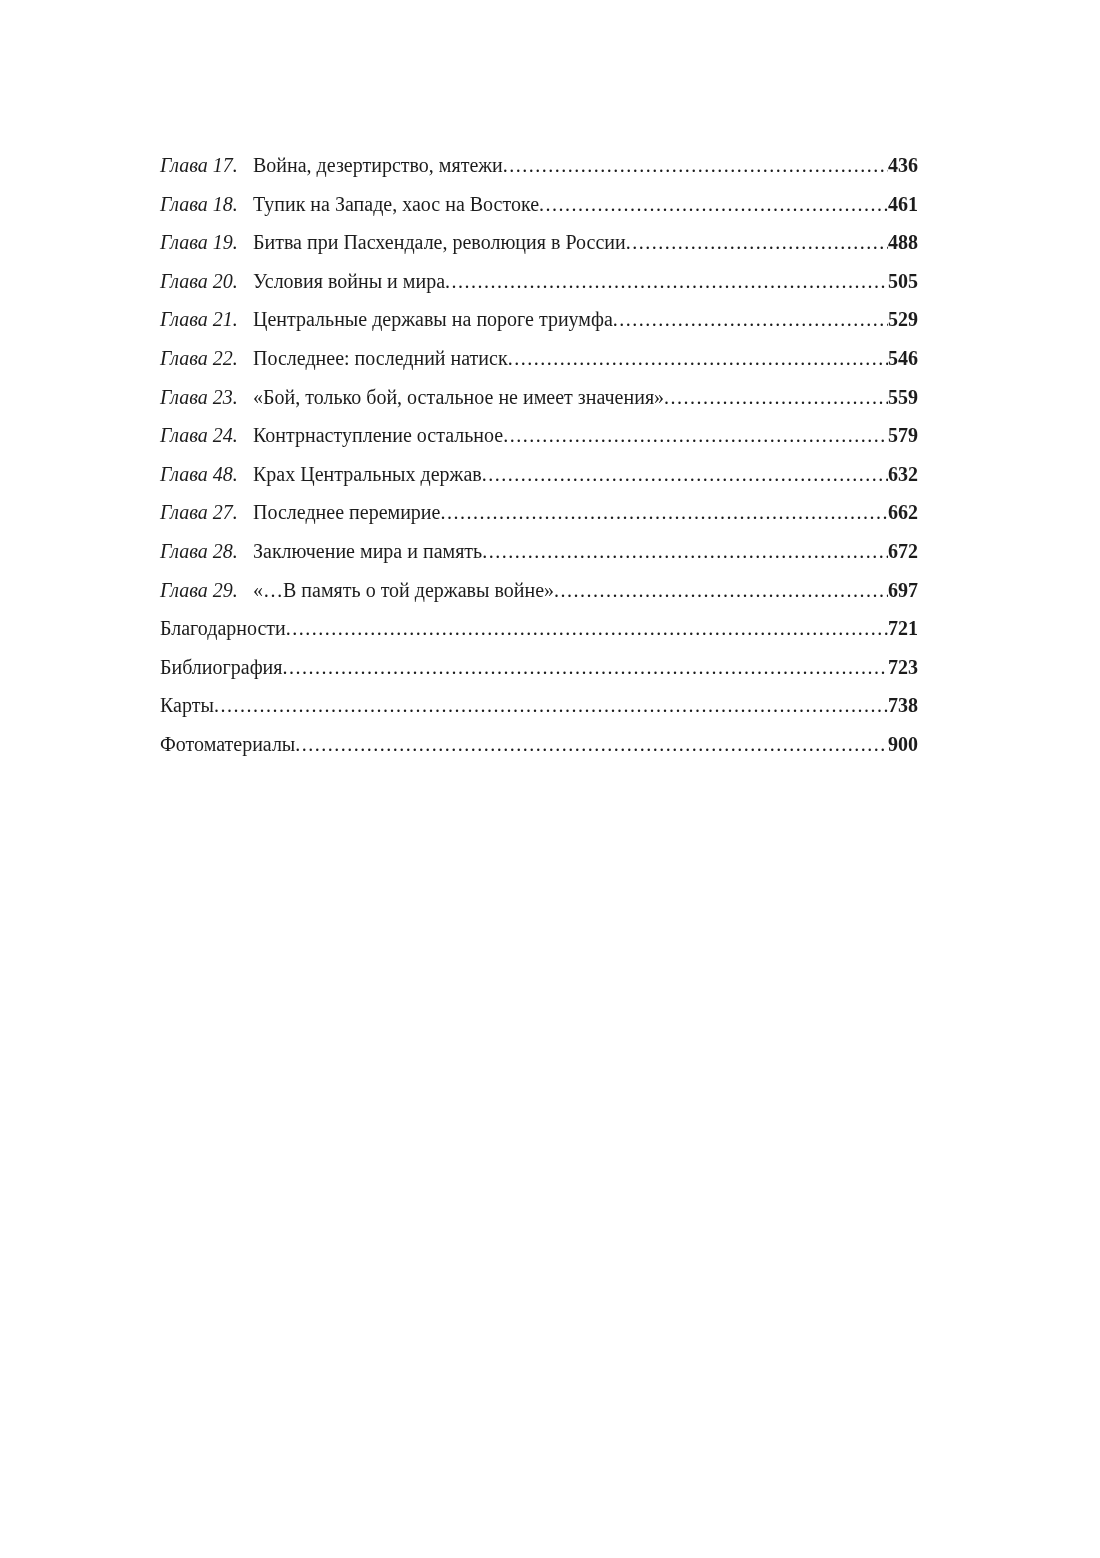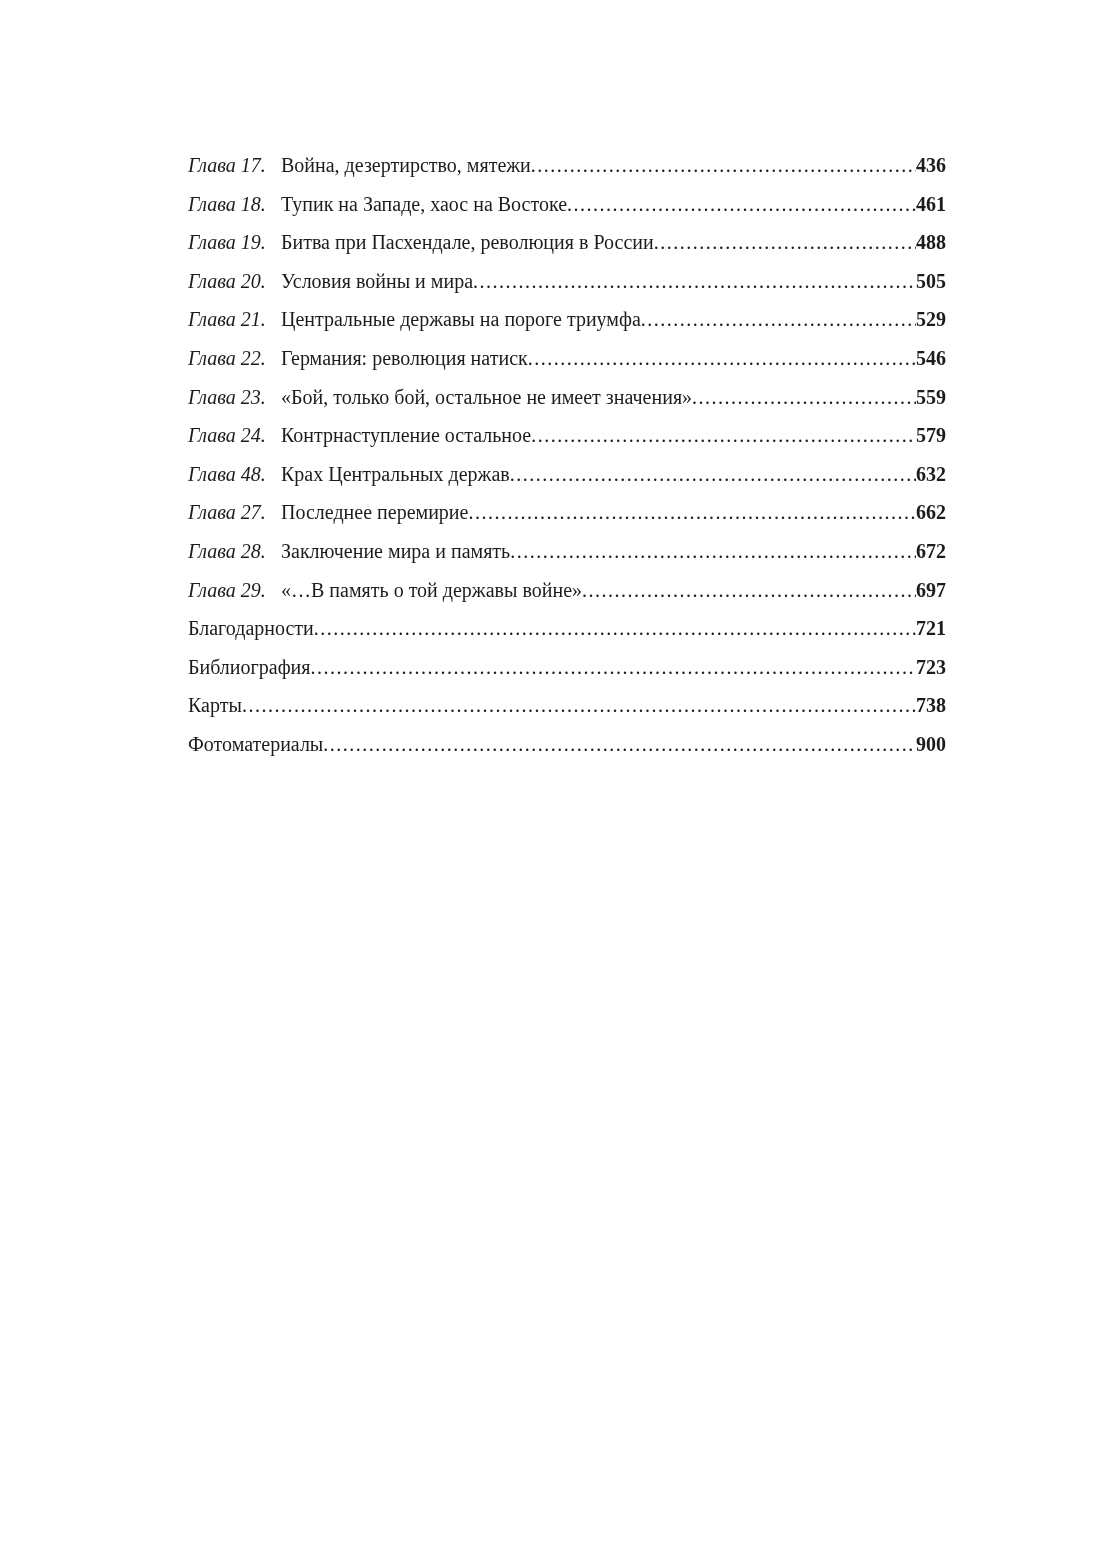--- a/index.html
+++ b/index.html
@@ -12,21 +12,21 @@
     color: #1c1c1c;
     overflow: hidden;
   }
   .page {
     position: absolute;
     inset: 0;
     background: #ffffff;
   }
   .toc {
     position: absolute;
-    left: 188px;
+    left: 160px;
     top: 146px;
     width: 758px;
   }
   .toc-row {
     display: flex;
     align-items: baseline;
     height: 38.6px;
     font-size: 20px;
     line-height: 38.6px;
   }
@@ -86,21 +86,21 @@
     <span class="page-number">505</span>
   </div>
       <div class="toc-row">
     <span class="chapter-label">Глава 21.</span>
     <span class="entry-title">Центральные державы на пороге триумфа</span>
     <span class="dot-leader"></span>
     <span class="page-number">529</span>
   </div>
       <div class="toc-row">
     <span class="chapter-label">Глава 22.</span>
-    <span class="entry-title">Германия: революция натиск</span>
+    <span class="entry-title">Последнее: последний натиск</span>
     <span class="dot-leader"></span>
     <span class="page-number">546</span>
   </div>
       <div class="toc-row">
     <span class="chapter-label">Глава 23.</span>
     <span class="entry-title">«Бой, только бой, остальное не имеет значения»</span>
     <span class="dot-leader"></span>
     <span class="page-number">559</span>
   </div>
       <div class="toc-row">

